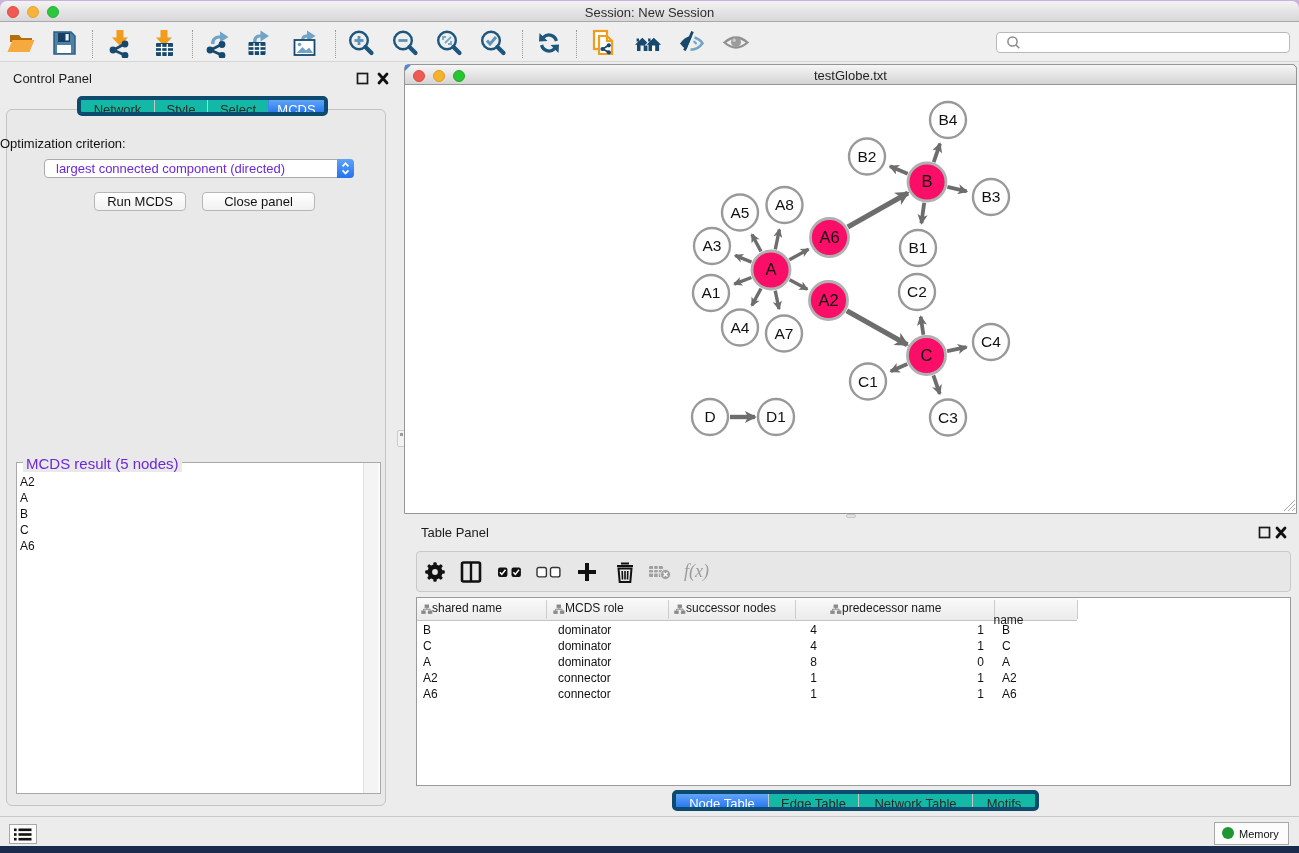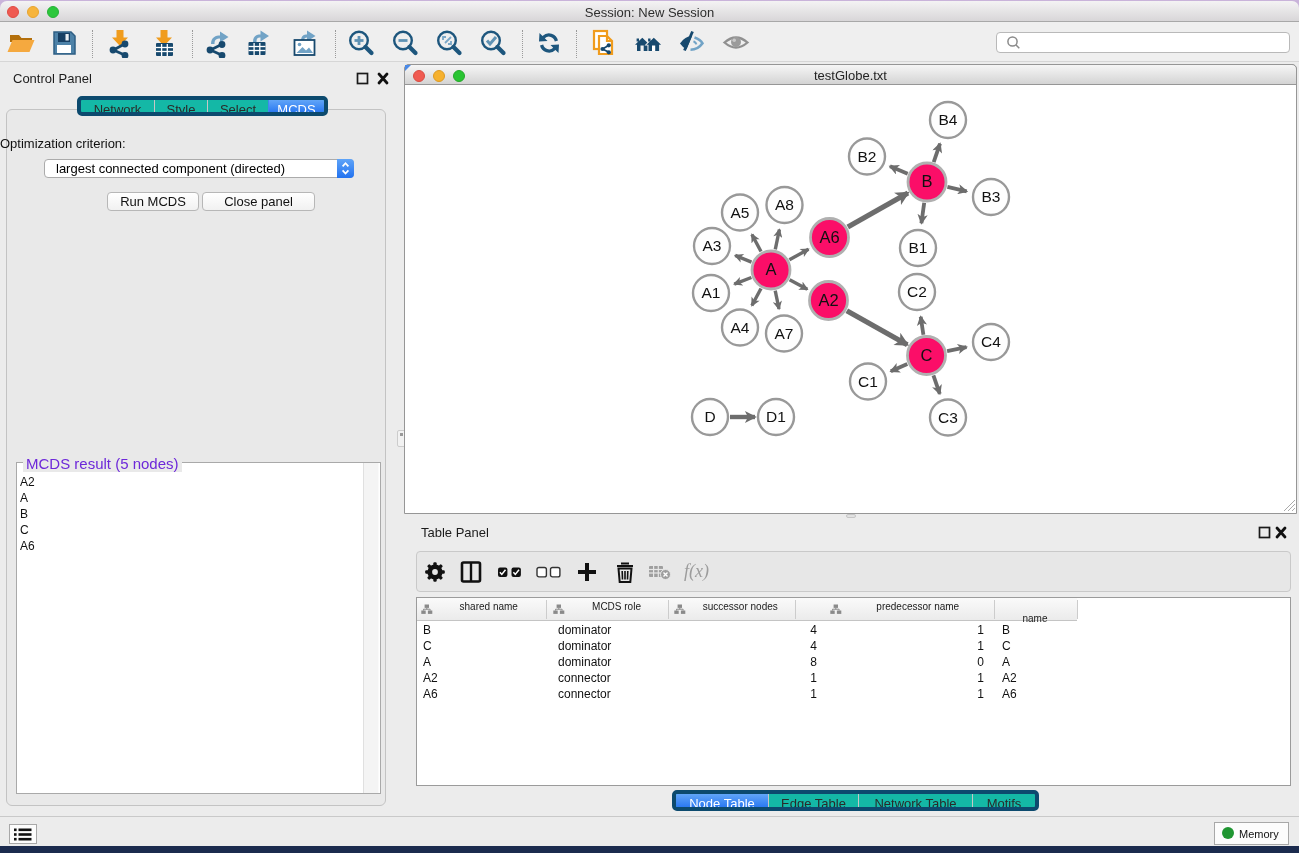--- a/index.html
+++ b/index.html
@@ -20,21 +20,21 @@
 .btn{background:linear-gradient(#ffffff,#f1f1f1);border:1px solid #b7b7b7;border-radius:4px;font-size:13px;color:#111;text-align:center}
 .group{left:16px;top:462px;width:365px;height:332px;background:#fff;border:1px solid #a9a9a9}
 .glabel{left:23px;top:455px;background:#e9e9e9;padding:0 3px;font-size:15px;color:#6d28d9}
 .glist{left:20px;top:474px;font-size:12px;color:#111;line-height:16px}
 .gscroll{left:363px;top:463px;width:16px;height:330px;background:#f4f4f4;border-left:1px solid #e0e0e0;border-right:1px solid #fafafa}
 .netwin{left:404px;top:64px;width:893px;height:450px;background:#fff;border:1px solid #969696;border-radius:5px 5px 0 0}
 .nettitle{left:404px;top:64px;width:893px;height:21px;background:linear-gradient(#f6f6f6,#d4d4d4);border:1px solid #969696;border-radius:5px 5px 0 0}
 .row{font-size:12px;color:#111}
 .statusbar{left:0;top:816px;width:1299px;height:30px;background:#ececec;border-top:1px solid #c9c9c9}
 .navy{left:0;top:846px;width:1299px;height:7px;background:#1b2b4e}
-.hdrcell{font-size:10px;color:#1a1a1a;text-align:center;top:3px}
+.hdrcell{font-size:12px;color:#1a1a1a;text-align:left;top:3px}
 </style></head><body>
 <div class="abs titlebar"></div>
 <div class="abs tl" style="left:7px;background:#ef5a52;border:1px solid #e04b43"></div>
 <div class="abs tl" style="left:27px;background:#f6b43c;border:1px solid #e8a42e"></div>
 <div class="abs tl" style="left:47px;background:#2cc73c;border:1px solid #27b137"></div>
 <div class="abs title">Session: New Session</div>
 <div class="abs toolbar"></div>
 <div class="abs tsep" style="left:92px"></div>
 <div class="abs tsep" style="left:191.5px"></div>
 <div class="abs tsep" style="left:334.5px"></div>
@@ -168,27 +168,27 @@
   </svg>
 <div class="abs cp-outer"></div>
 <div class="abs tabs" style="left:77px;top:96px;height:20px">
 <div style="width:73px">Network</div>
     <div style="width:53px">Style</div>
     <div style="width:61px">Select</div>
     <div class="sel" style="width:56px">MCDS</div>
 </div>
 <div class="abs" style="left:0px;top:136px;width:391px;text-align:left;font-size:13px;color:#111">Optimization criterion:</div>
 <div class="abs" style="left:44px;top:159px;width:310px;height:19px;background:#fff;border:1px solid #ababab;border-radius:4px"></div>
-<div class="abs" style="left:56px;top:161px;font-size:13px;color:#000000">largest connected component (directed)</div>
+<div class="abs" style="left:56px;top:161px;font-size:13px;color:#6d28d9">largest connected component (directed)</div>
 <div class="abs" style="left:337px;top:159px;width:17px;height:19px;background:linear-gradient(#5fa4f8,#2272f0);border-radius:0 4px 4px 0"></div>
 <svg class="abs" style="left:340px;top:161px" width="12" height="15">
     <path d="M2.6 5.4 L5.5 2.2 L8.4 5.4" fill="none" stroke="#fff" stroke-width="1.7"></path>
     <path d="M2.6 9.4 L5.5 12.6 L8.4 9.4" fill="none" stroke="#fff" stroke-width="1.7"></path>
   </svg>
-<div class="abs btn" style="left:107px;top:192px;width:92px;height:19px;line-height:18px">Run MCDS</div>
+<div class="abs btn" style="left:94px;top:192px;width:92px;height:19px;line-height:18px">Run MCDS</div>
 <div class="abs btn" style="left:202px;top:192px;width:113px;height:19px;line-height:18px">Close panel</div>
 <div class="abs group"></div>
 <div class="abs gscroll"></div>
 <div class="abs glabel">MCDS result (5 nodes)</div>
 <div class="abs glist">A2<br>A<br>B<br>C<br>A6</div>
 <div class="abs" style="left:397px;top:430px;width:10px;height:17px;background:#f2f2f2;border:1px solid #cccccc;border-radius:2px"></div>
 <div class="abs" style="left:400px;top:433px;width:3px;height:3px;background:#9a9a9a"></div>
 <div class="abs" style="left:846px;top:514px;width:10px;height:4px;background:#e2e2e2;border:1px solid #c6c6c6;border-radius:2px"></div>
 <div class="abs netwin"></div>
 <div class="abs nettitle"></div>

